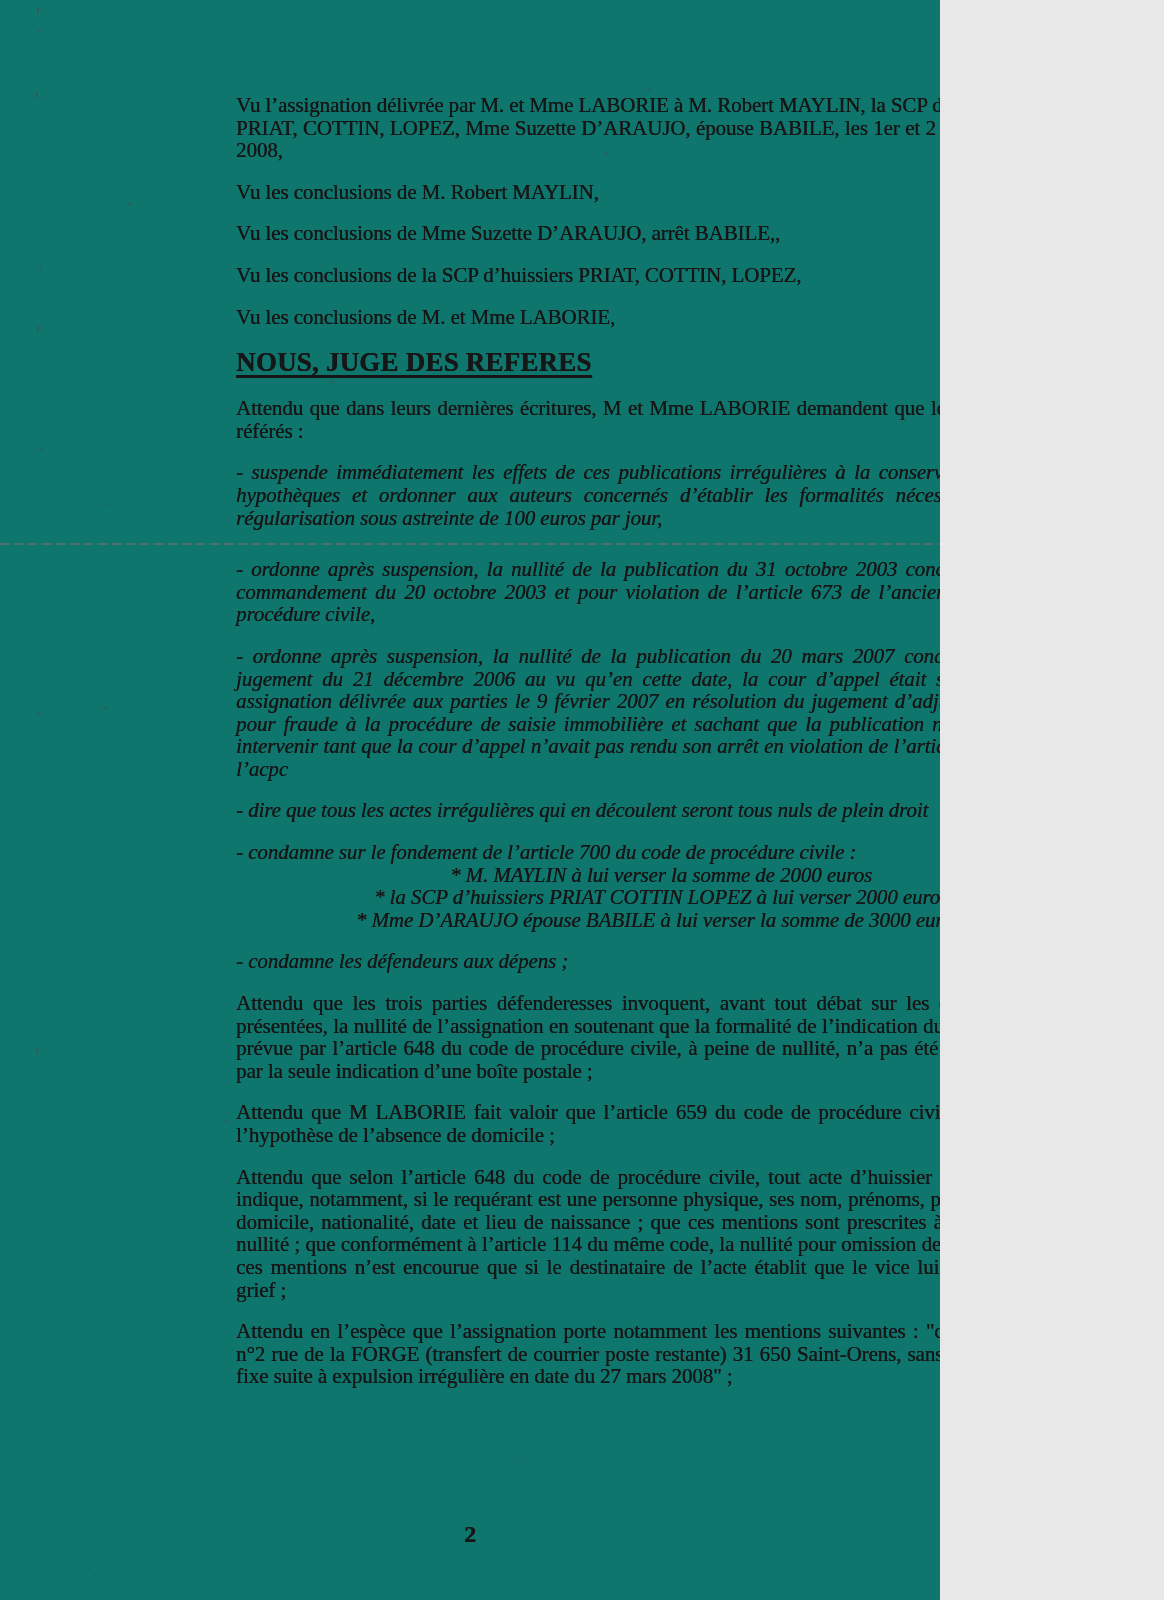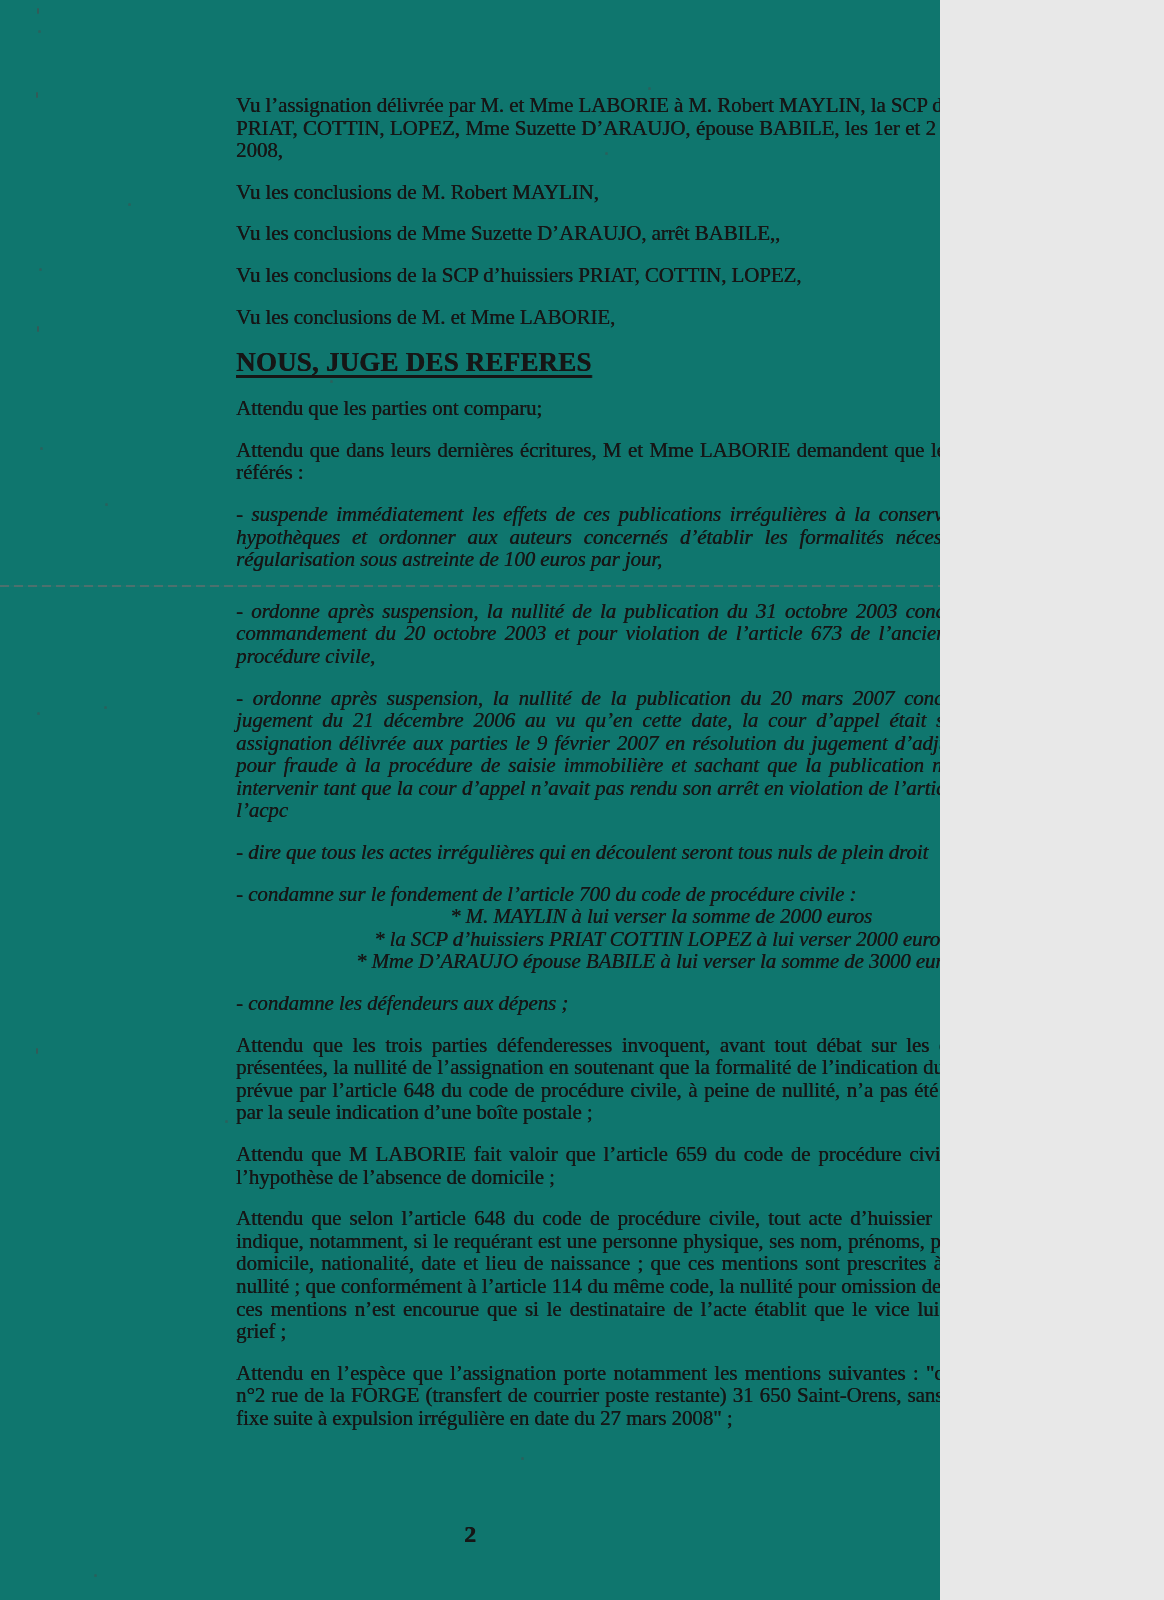--- a/index.html
+++ b/index.html
@@ -107,21 +107,20 @@
     <i style="left:94px; top:1574px;"></i>
   </div>
 
   <div class="content">
       <p class="normal">Vu l’assignation délivrée par M. et Mme LABORIE à M. Robert MAYLIN, la SCP d’huissiers PRIAT, COTTIN, LOPEZ, Mme Suzette D’ARAUJO, épouse BABILE, les 1er et 2 décembre 2008,</p>
       <p class="normal">Vu les conclusions de M. Robert MAYLIN,</p>
       <p class="normal">Vu les conclusions de Mme Suzette D’ARAUJO, arrêt BABILE,,</p>
       <p class="normal">Vu les conclusions de la SCP d’huissiers PRIAT, COTTIN, LOPEZ,</p>
       <p class="normal">Vu les conclusions de M. et Mme LABORIE,</p>
       <div class="heading">NOUS, JUGE DES REFERES</div>
-      <p class="normal">Attendu que les parties ont comparu;</p>
       <p class="normal">Attendu que dans leurs dernières écritures, M et Mme  LABORIE demandent que le juge des référés :</p>
       <p class="italic">- suspende immédiatement les effets de ces publications irrégulières à la conservation des hypothèques et ordonner aux auteurs concernés d’établir les formalités nécessaires de régularisation sous astreinte de 100 euros par jour,</p>
       <div class="divider"></div>
       <p class="italic">- ordonne après suspension, la nullité de la publication du 31 octobre 2003 concernant le commandement du 20 octobre 2003 et pour violation de l’article 673 de l’ancien code de procédure civile,</p>
       <p class="italic">- ordonne après suspension, la nullité de la publication du 20 mars 2007 concernant le jugement du 21 décembre 2006 au vu qu’en cette date, la cour d’appel était saisie par assignation délivrée aux parties le 9 février 2007 en résolution du jugement d’adjudication, pour fraude à la procédure de saisie immobilière et sachant que la publication ne pouvait intervenir tant que la cour d’appel n’avait pas rendu son arrêt en violation de l’article 750 de l’acpc</p>
       <p class="italic">- dire que tous les actes irrégulières qui en découlent seront tous nuls de plein droit</p>
       <p class="italic no-gap">- condamne sur le fondement de l’article 700 du code de procédure civile :</p>
       <p class="italic starred">* M. MAYLIN à lui verser la somme de 2000 euros</p>
       <p class="italic starred">* la SCP d’huissiers PRIAT COTTIN LOPEZ à lui verser 2000 euros</p>
       <p class="italic starred gap-after">* Mme D’ARAUJO épouse BABILE à lui verser la somme de 3000 euros.</p>

